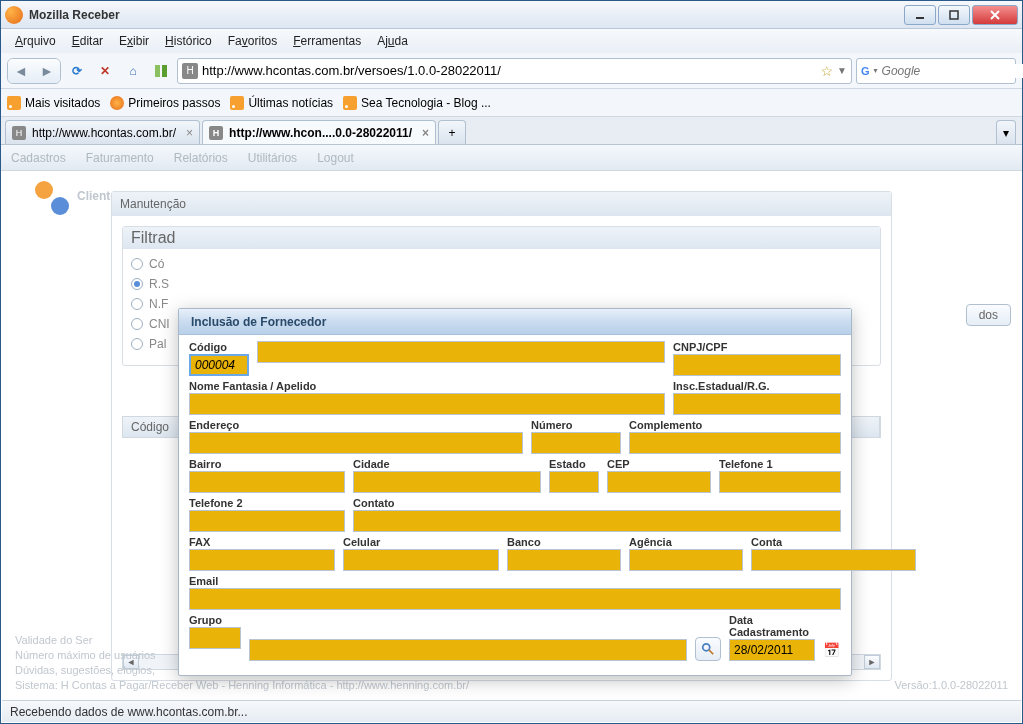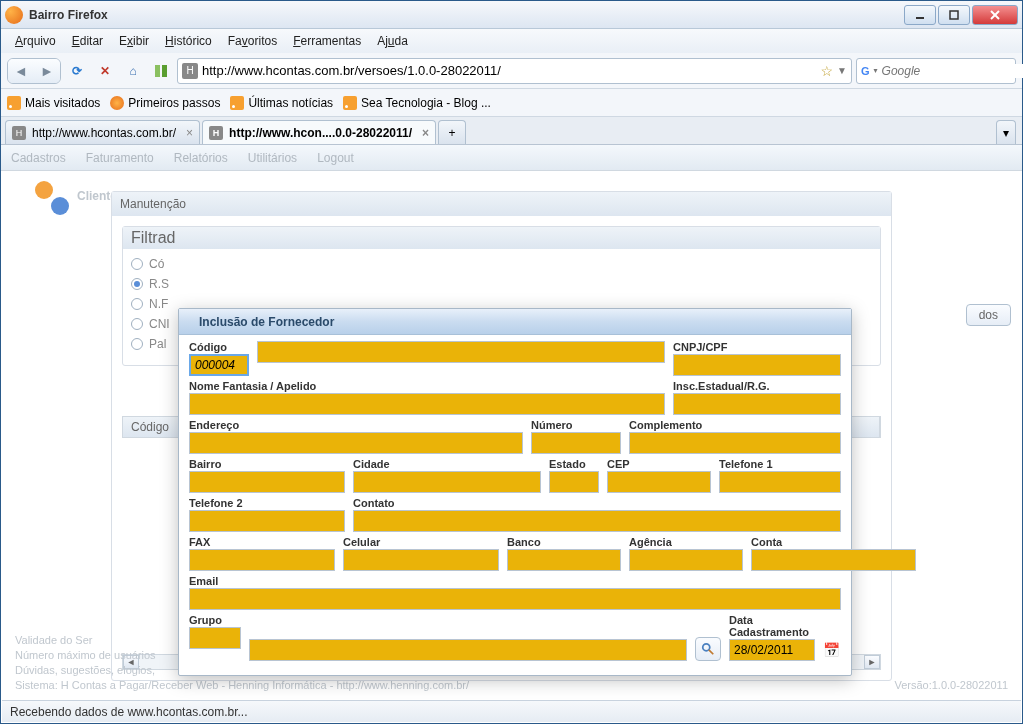--- a/index.html
+++ b/index.html
@@ -73,42 +73,42 @@
 .bg-col { padding: 3px 8px; border-right: 1px solid #d0d8e0; color: #666; font-size: 12px; }
 .bg-col.c1 { width: 70px; } .bg-col.c2 { flex: 1; }
 .bg-scroll { position: absolute; left: 10px; bottom: 10px; right: 10px; height: 16px; background: #f0f4f8; border: 1px solid #d0d8e0; }
 .bg-scroll .arr { width: 16px; height: 14px; background: linear-gradient(#fafcff,#e0e8f2); border: 1px solid #c0ccd8; display: flex; align-items: center; justify-content: center; color: #666; font-size: 9px; }
 .bg-scroll .arr.l { float: left; } .bg-scroll .arr.r { float: right; }
 .bg-footer { position: absolute; left: 14px; bottom: 8px; right: 14px; color: #c0c7ce; font-size: 11px; line-height: 15px; }
 .bg-footer .ver { position: absolute; right: 0; bottom: 0; }
 
 
 .modal { position: absolute; left: 177px; top: 163px; width: 674px; background: #fff; border: 1px solid #a8b8c8; border-radius: 2px; box-shadow: 0 4px 18px rgba(0,0,0,.25); z-index: 10; }
-.modal-hdr { height: 26px; background: linear-gradient(#e8f0fa,#cadcf0,#b8d0ea); display: flex; align-items: center; padding: 0 20px; font-weight: bold; color: #2a4a6a; font-size: 12px; border-bottom: 1px solid #a8c0d8; }
+.modal-hdr { height: 26px; background: linear-gradient(#e8f0fa,#cadcf0,#b8d0ea); display: flex; align-items: center; padding: 0 12px; font-weight: bold; color: #2a4a6a; font-size: 12px; border-bottom: 1px solid #a8c0d8; }
 .modal-body { padding: 6px 10px 10px 10px; }
 .frow { display: flex; gap: 8px; margin-bottom: 4px; }
 .fld { display: flex; flex-direction: column; }
 .fld label { font-weight: bold; color: #333; font-size: 11px; margin-bottom: 1px; }
 .fld input, .fld select { height: 22px; border: 1px solid #b8c4d2; padding: 0 4px; font-size: 12px; background: #eab308; }
 .codigo input { border: 2px solid #6aa8e8; font-style: italic; }
 .lookup-btn { width: 26px; height: 24px; border: 1px solid #b0c0d0; border-radius: 4px; background: linear-gradient(#fafcff,#e6edf6); display: flex; align-items: center; justify-content: center; cursor: pointer; align-self: end; }
 .lookup-btn svg { width: 14px; height: 14px; }
 .cal-ic { width: 18px; height: 22px; display: flex; align-items: center; justify-content: center; cursor: pointer; font-size: 14px; align-self: end; }
 
 
 .statusbar { position: absolute; left: 1px; right: 1px; bottom: 1px; height: 22px; background: linear-gradient(#f6f8fb,#e6ecf3); border-top: 1px solid #c8d2de; display: flex; align-items: center; padding: 0 8px; font-size: 12px; color: #333; margin-top: 24px; }
 </style>
 </head>
 <body>
 
 <div class="window">
 
   <div class="titlebar">
     <div class="ff-icon"></div>
-    <div class="title">Bairro Firefox</div>
+    <div class="title">Mozilla Receber</div>
     <div class="win-buttons">
       <div class="win-btn">
           <svg width="10" height="10">
             <line x1="1" y1="8" x2="9" y2="8" stroke="#333" stroke-width="2"></line>
           </svg>
         </div>
       <div class="win-btn">
           <svg width="10" height="10">
             <rect x="1" y="1" width="8" height="8" fill="none" stroke="#333" stroke-width="1.5"></rect>
           </svg>

